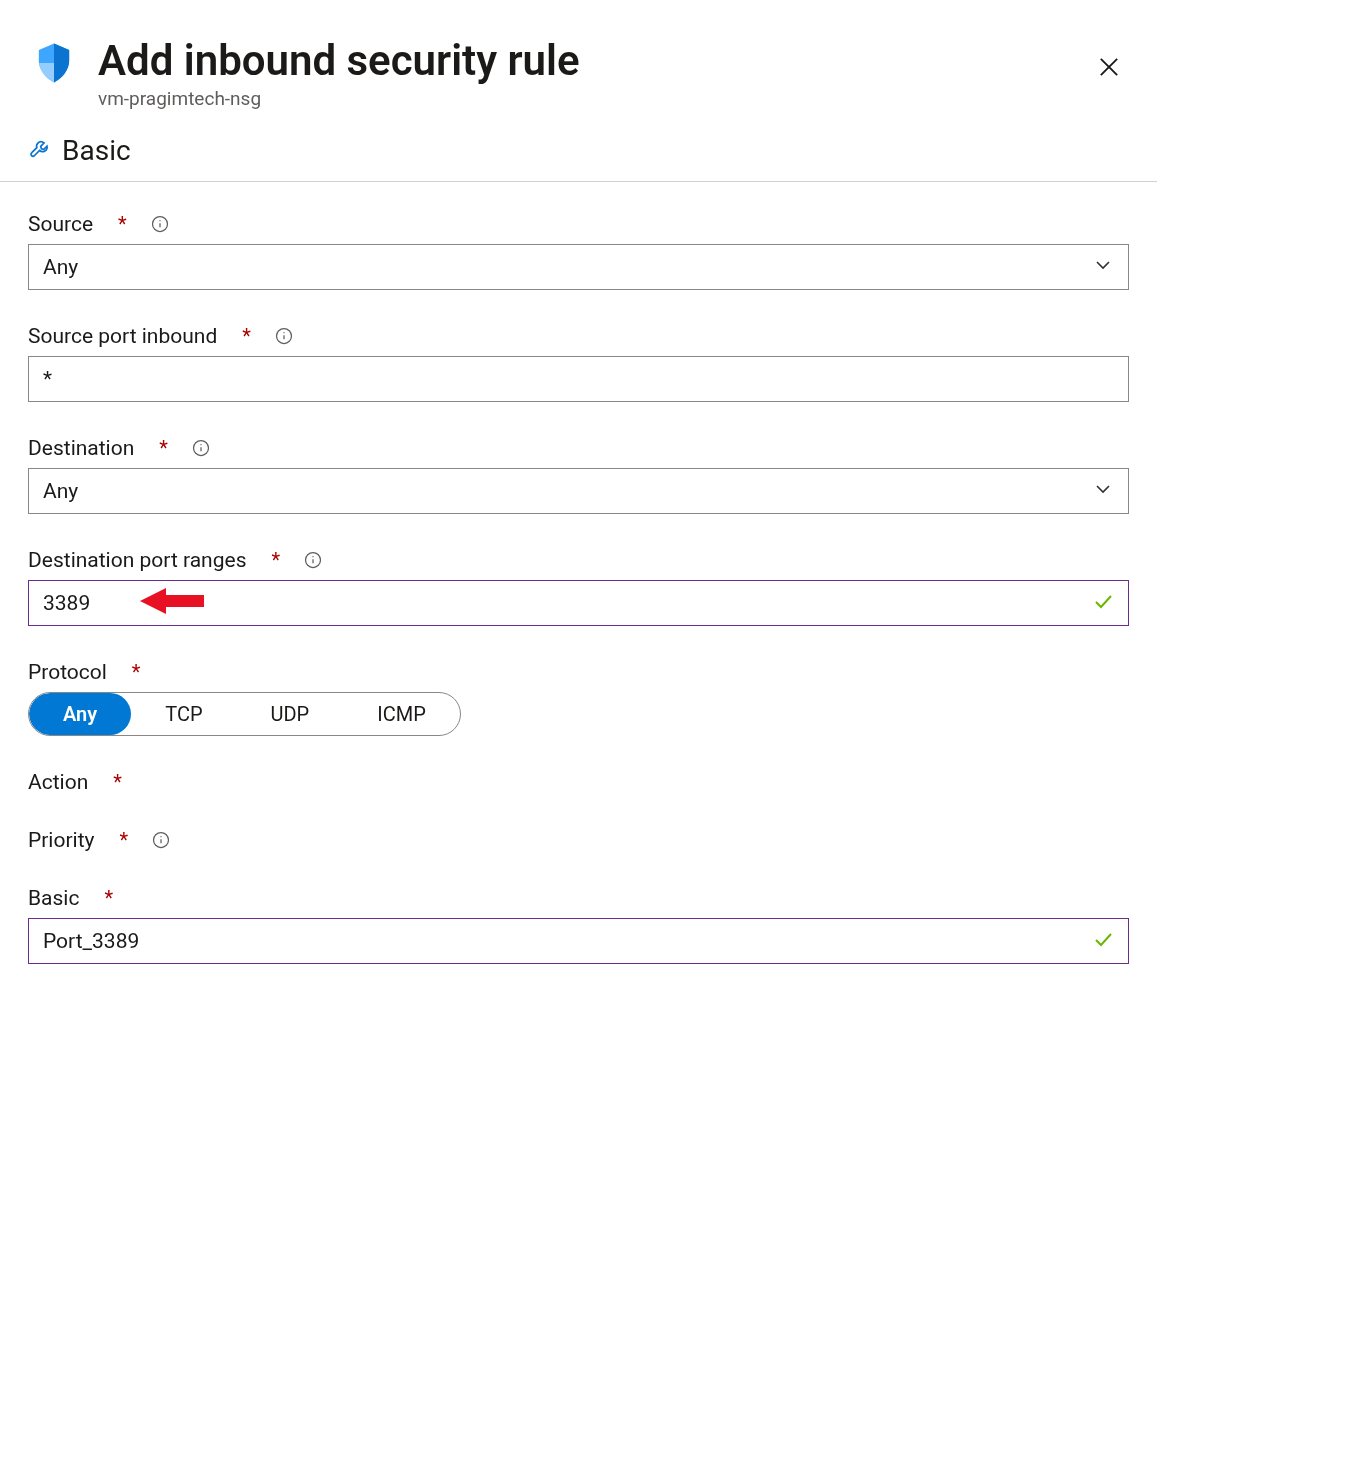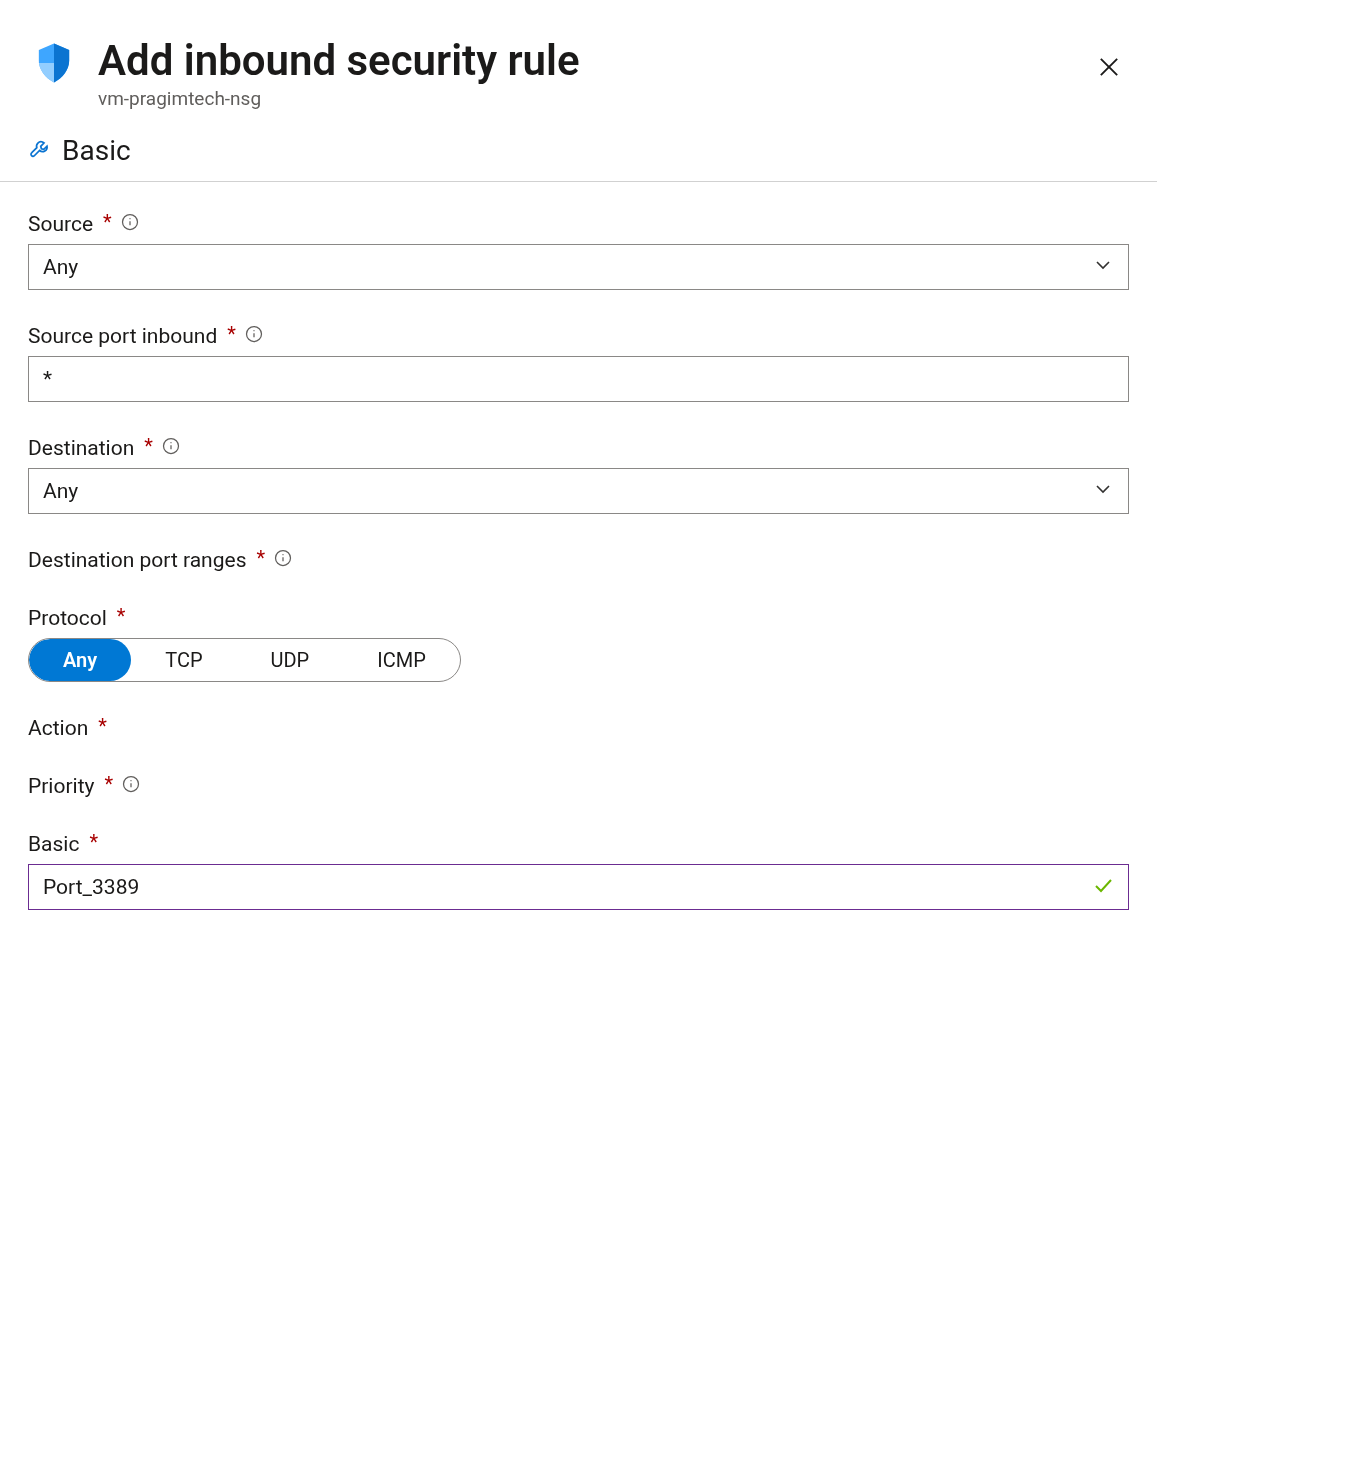--- a/index.html
+++ b/index.html
@@ -26,21 +26,21 @@
   .hdr-sub{font-size:19px;color:var(--muted);margin-top:2px;}
   .close-btn{position:absolute;right:28px;top:28px;background:none;border:none;padding:6px;cursor:pointer;}
   .close-btn svg{width:28px;height:28px;stroke:#1b1a19;}
   
   .toolbar{display:flex;align-items:center;gap:10px;padding:24px 28px 14px 28px;border-bottom:1px solid var(--divider);}
   .toolbar svg{width:24px;height:24px;}
   .toolbar-label{font-size:28px;color:var(--text);}
   
   .form{padding:30px 28px 0 28px;}
   .field{margin-bottom:34px;}
-  .lbl{display:flex;gap:8px;font-size:21px;color:var(--text);margin-bottom:8px;}
+  .lbl{display:flex;align-items:center;gap:23px;font-size:21px;color:var(--text);margin-bottom:8px;}
   .req{color:var(--req);font-size:20px;margin-left:2px;line-height:1;}
   .info-ic{display:inline-flex;}
   .info-ic svg{width:20px;height:20px;stroke:#605e5c;}
   
   .select{position:relative;}
   .select-input{width:100%;border:1px solid var(--border);background:var(--select-bg);font-size:21px;padding:10px 48px 10px 14px;color:var(--text);appearance:none;}
   .chevron{position:absolute;right:14px;top:50%;transform:translateY(-50%);pointer-events:none;}
   .chevron svg{width:24px;height:24px;stroke:#323130;}
   
   .text-input{width:100%;border:1px solid var(--border);background:#fff;font-size:21px;padding:10px 48px 10px 14px;color:var(--text);}
@@ -162,20 +162,33 @@
         <span>Destination port ranges</span>
         <span class="req">*</span>
         <span class="info-ic">
           <svg viewBox="0 0 24 24" fill="none" stroke-width="1.5">
               <circle cx="12" cy="12" r="9"></circle>
               <line x1="12" y1="11" x2="12" y2="16"></line>
               <circle cx="12" cy="8" r="0.8" fill="#605e5c" stroke="none"></circle>
             </svg>
         </span>
       </div>
+      <div class="input-wrap">
+        <input class="text-input valid" type="text" value="3389" style="">
+        <span class="hint-arrow">
+          <svg viewBox="0 0 64 30">
+              <polygon points="0,15 26,2 26,9 64,9 64,21 26,21 26,28"></polygon>
+            </svg>
+        </span>
+        <span class="ok-ic">
+          <svg viewBox="0 0 24 24" fill="none" stroke-width="2">
+              <polyline points="5 13 10 18 20 7"></polyline>
+            </svg>
+        </span>
+      </div>
     </div>
 
     <div class="field">
       <div class="lbl">
         <span>Protocol</span>
         <span class="req">*</span>
       </div>
       <div class="pill-group">
         <button class="pill selected">Any</button>
         <button class="pill">TCP</button>

